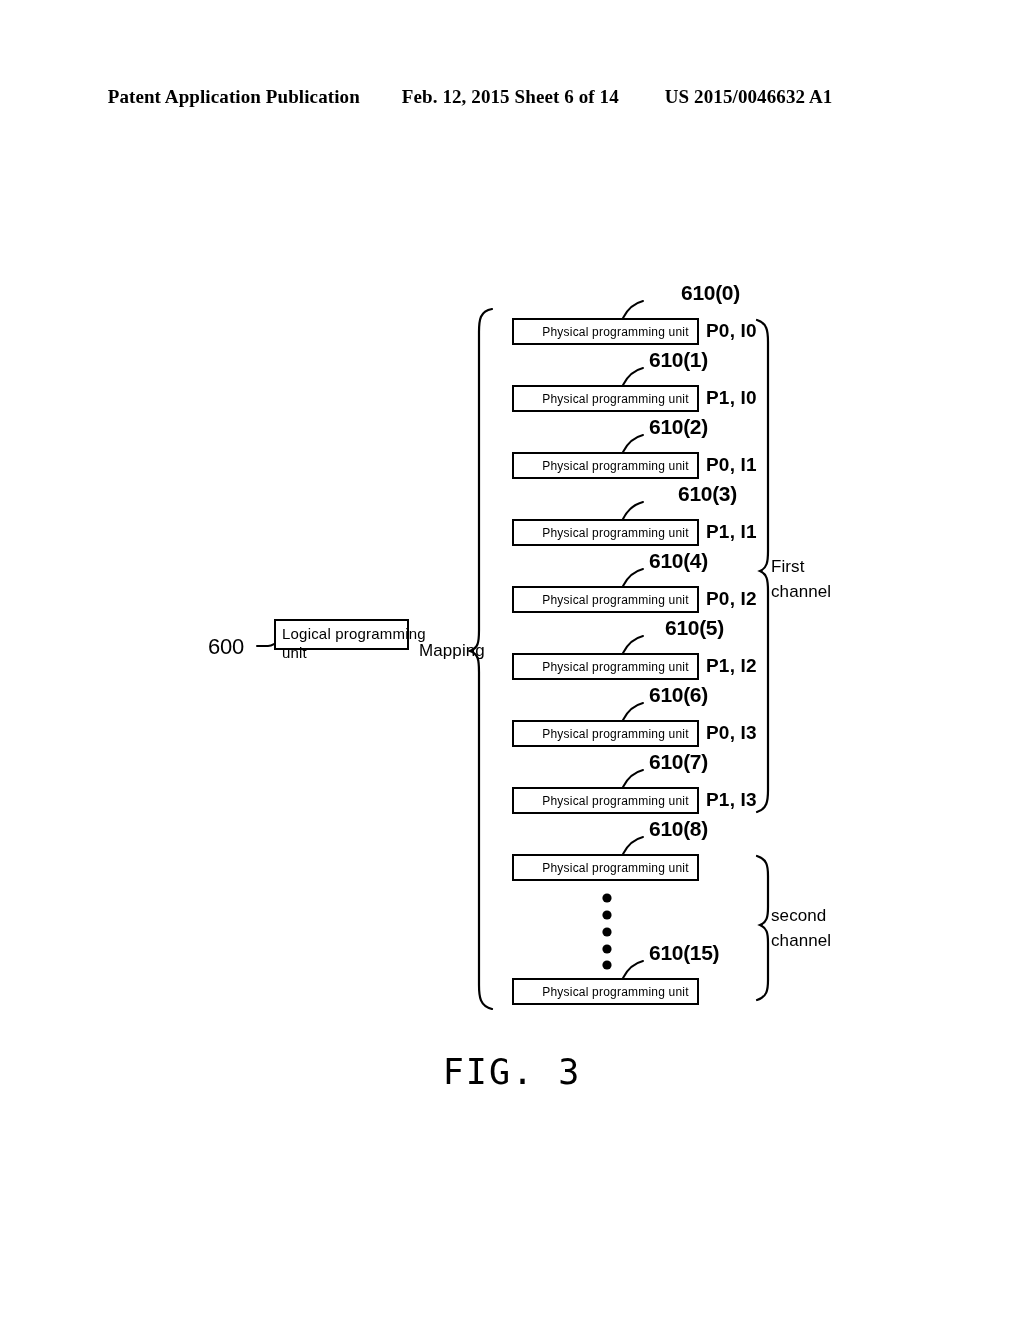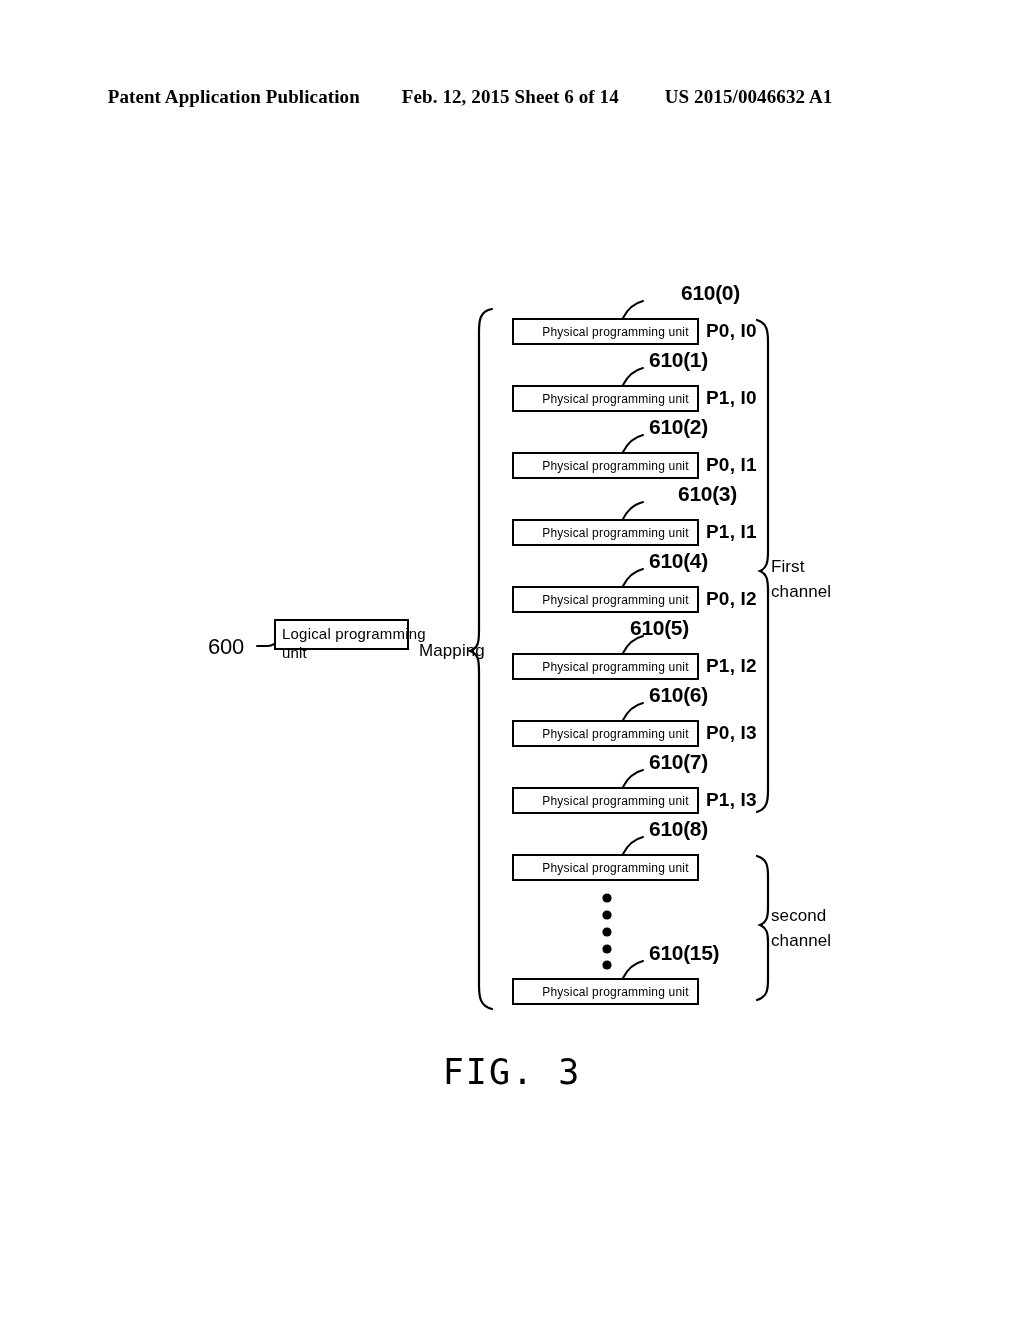--- a/index.html
+++ b/index.html
@@ -196,21 +196,21 @@
     <div class="fig-text logical-label" style="position:static;">unit</div>
   </div>
 
   <div class="fig-text mapping-label" style="left:419px; top:641px;">Mapping</div>
 
   <div class="fig-text ref-label" style="left:649px; top:281px;margin-left:32px;">610(0)</div>
   <div class="fig-text ref-label" style="left:649px; top:348px;text-align:center;">610(1)</div>
   <div class="fig-text ref-label" style="left:649px; top:415px;">610(2)</div>
   <div class="fig-text ref-label" style="left:678px; top:482px;">610(3)</div>
   <div class="fig-text ref-label" style="left:649px; top:549px;">610(4)</div>
-  <div class="fig-text ref-label" style="left:630px; top:616px;">610(5)</div>
+  <div class="fig-text ref-label" style="left:665px; top:616px;">610(5)</div>
   <div class="fig-text ref-label" style="left:649px; top:683px;">610(6)</div>
   <div class="fig-text ref-label" style="left:649px; top:750px;">610(7)</div>
   <div class="fig-text ref-label" style="left:649px; top:817px;">610(8)</div>
   <div class="fig-text ref-label" style="left:649px; top:941px;">610(15)</div>
 
   <div class="pu-box" style="left:512px; top:318px; width:187px; height:27px;">
     <span class="unit-label">Physical  programming  unit</span>
   </div>
   <div class="pu-box" style="left:512px; top:385px; width:187px; height:27px;">
     <span class="unit-label">Physical  programming  unit</span>

